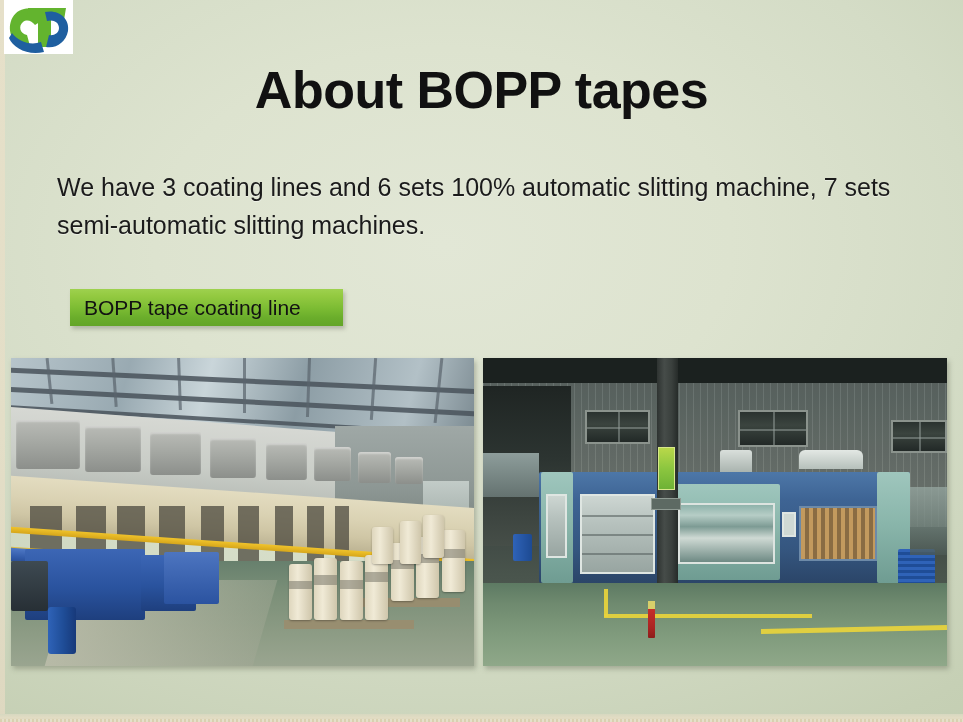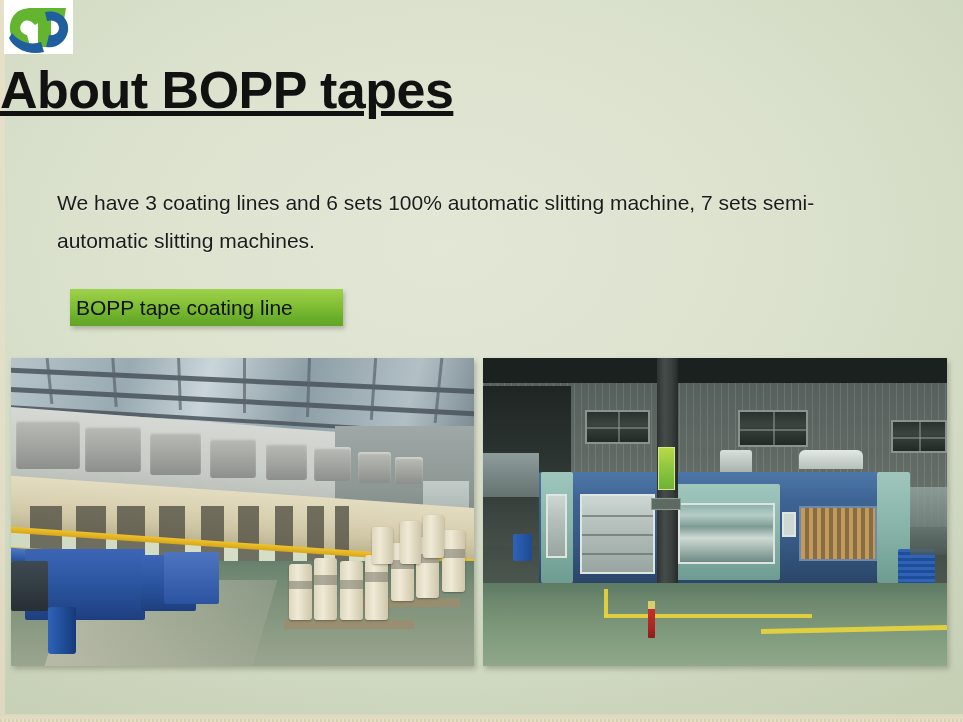--- a/index.html
+++ b/index.html
@@ -56,55 +56,54 @@
     background: #ffffff;
     overflow: hidden;
   }
   .logo-tile svg { display: block; }
 
   
   .slide-title {
     position: absolute;
     left: 0; top: 60px;
     width: 963px;
-    text-align: left;
+    text-align: center;
     font-size: 52px;
     font-weight: bold;
     color: #111111;
     letter-spacing: -0.5px;
     font-family: "Liberation Sans", sans-serif;
-    text-decoration: underline;
   }
 
   
   .body-text {
     position: absolute;
-    left: 57px; top: 184px;
+    left: 57px; top: 168px;
     width: 845px;
-    font-size: 21px;
+    font-size: 25px;
     line-height: 38px;
     color: #1b1b1b;
     font-family: "Liberation Sans", sans-serif;
     text-shadow: 0 1px 0 rgba(255,255,255,.45);
   }
 
   
   .caption-box {
     position: absolute;
     height: 37px;
     background: linear-gradient(to bottom,
        #9ed14e 0%,
        #94ca41 18%,
        #7cbc33 52%,
        #6aad2b 78%,
        #63a528 100%);
     box-shadow: 2px 3px 4px rgba(90,95,75,.33);
     display: flex;
     align-items: center;
-    padding-left: 6px;
+    padding-left: 14px;
     box-sizing: border-box;
   }
   .caption-box span {
     font-size: 21px;
     color: #121212;
     font-family: "Liberation Sans", sans-serif;
     white-space: nowrap;
   }
   #caption-left  { left: 70px;  top: 289px; width: 273px; }
   #caption-right { left: 578px; top: 289px; width: 313px; }

